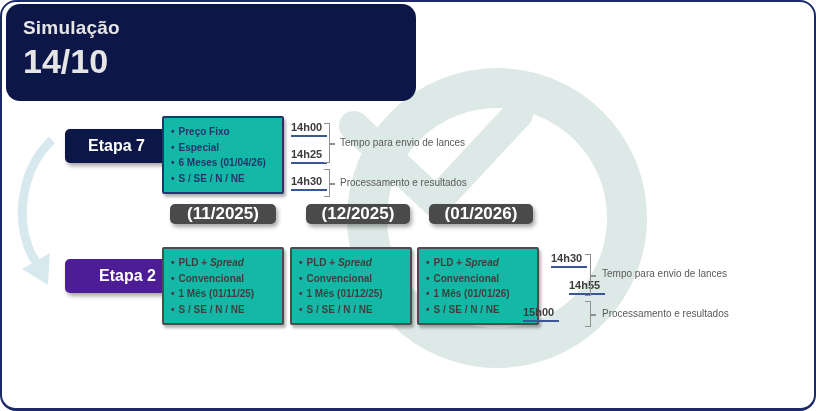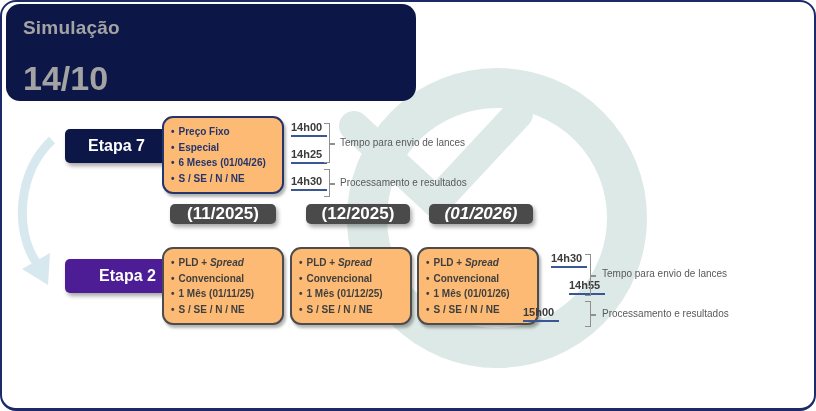--- a/index.html
+++ b/index.html
@@ -6,48 +6,48 @@
   .slide{
     position:relative;width:816px;height:411px;box-sizing:border-box;
     background:#fff;border:2px solid #1e2a68;border-bottom-width:3px;
     border-radius:16px;overflow:hidden;
   }
   .watermark{position:absolute;left:0;top:0;z-index:0;pointer-events:none;}
   .layer{position:absolute;left:0;top:0;width:100%;height:100%;z-index:1;}
 
   .header{
     position:absolute;left:4px;top:2px;width:410px;height:97px;
-    background:#0d1747;border-radius:14px;color:#a3a3a3;
+    background:#0d1747;border-radius:14px;color:#e5e5e5;
     padding:13px 0 0 17px;box-sizing:border-box;
   }
   .header .title{font-size:19px;font-weight:bold;letter-spacing:.2px;}
-  .header .date{font-size:34px;font-weight:bold;margin-top:20px;}
+  .header .date{font-size:34px;font-weight:bold;margin-top:3px;}
 
   .chip{
     position:absolute;width:103px;height:34px;border-radius:5px;
     display:flex;align-items:center;justify-content:center;
     color:#fff;font-size:16px;font-weight:bold;
     box-shadow:2px 3px 4px rgba(0,0,0,.35);
   }
   .chip.navy{background:#0d1747;left:63px;top:127px;}
   .chip.gray{background:#4c1d95;left:63px;top:257px;padding-left:11px;}
 
   .tag{
     position:absolute;top:202px;height:20px;border-radius:5px;background:#4a4a4a;
     display:flex;align-items:center;justify-content:center;
     color:#fff;font-size:17px;font-weight:bold;
     box-shadow:2px 3px 4px rgba(0,0,0,.35);
   }
   .tag.t1{left:168px;width:106px;}
   .tag.t2{left:304px;width:104px;text-align:right;}
-  .tag.t3{left:427px;width:104px;font-style:italic;}
+  .tag.t3{left:427px;width:104px;}
 
   .card{
     position:absolute;width:122px;height:78px;box-sizing:border-box;
-    background:#fdba74;border:2px solid;border-radius:11px;
+    background:#14b8a6;border:2px solid;border-radius:2px;
     padding:6px 4px 5px 7px;box-shadow:2px 3px 3px rgba(0,0,0,.3);
     font-size:10px;font-weight:bold;
   }
   .card ul{margin:0;padding:0;list-style:none;}
   .card li{line-height:1.55;white-space:nowrap;}
   .card li::before{content:"\2022";margin-right:4px;}
   .card.navy{border-color:#24356b;color:#24356b;left:160px;top:114px;}
   .card.gray{border-color:#4c4c4c;color:#3f3f3f;top:245px;}
   .card.c1{left:160px;}
   .card.c2{left:288px;}

